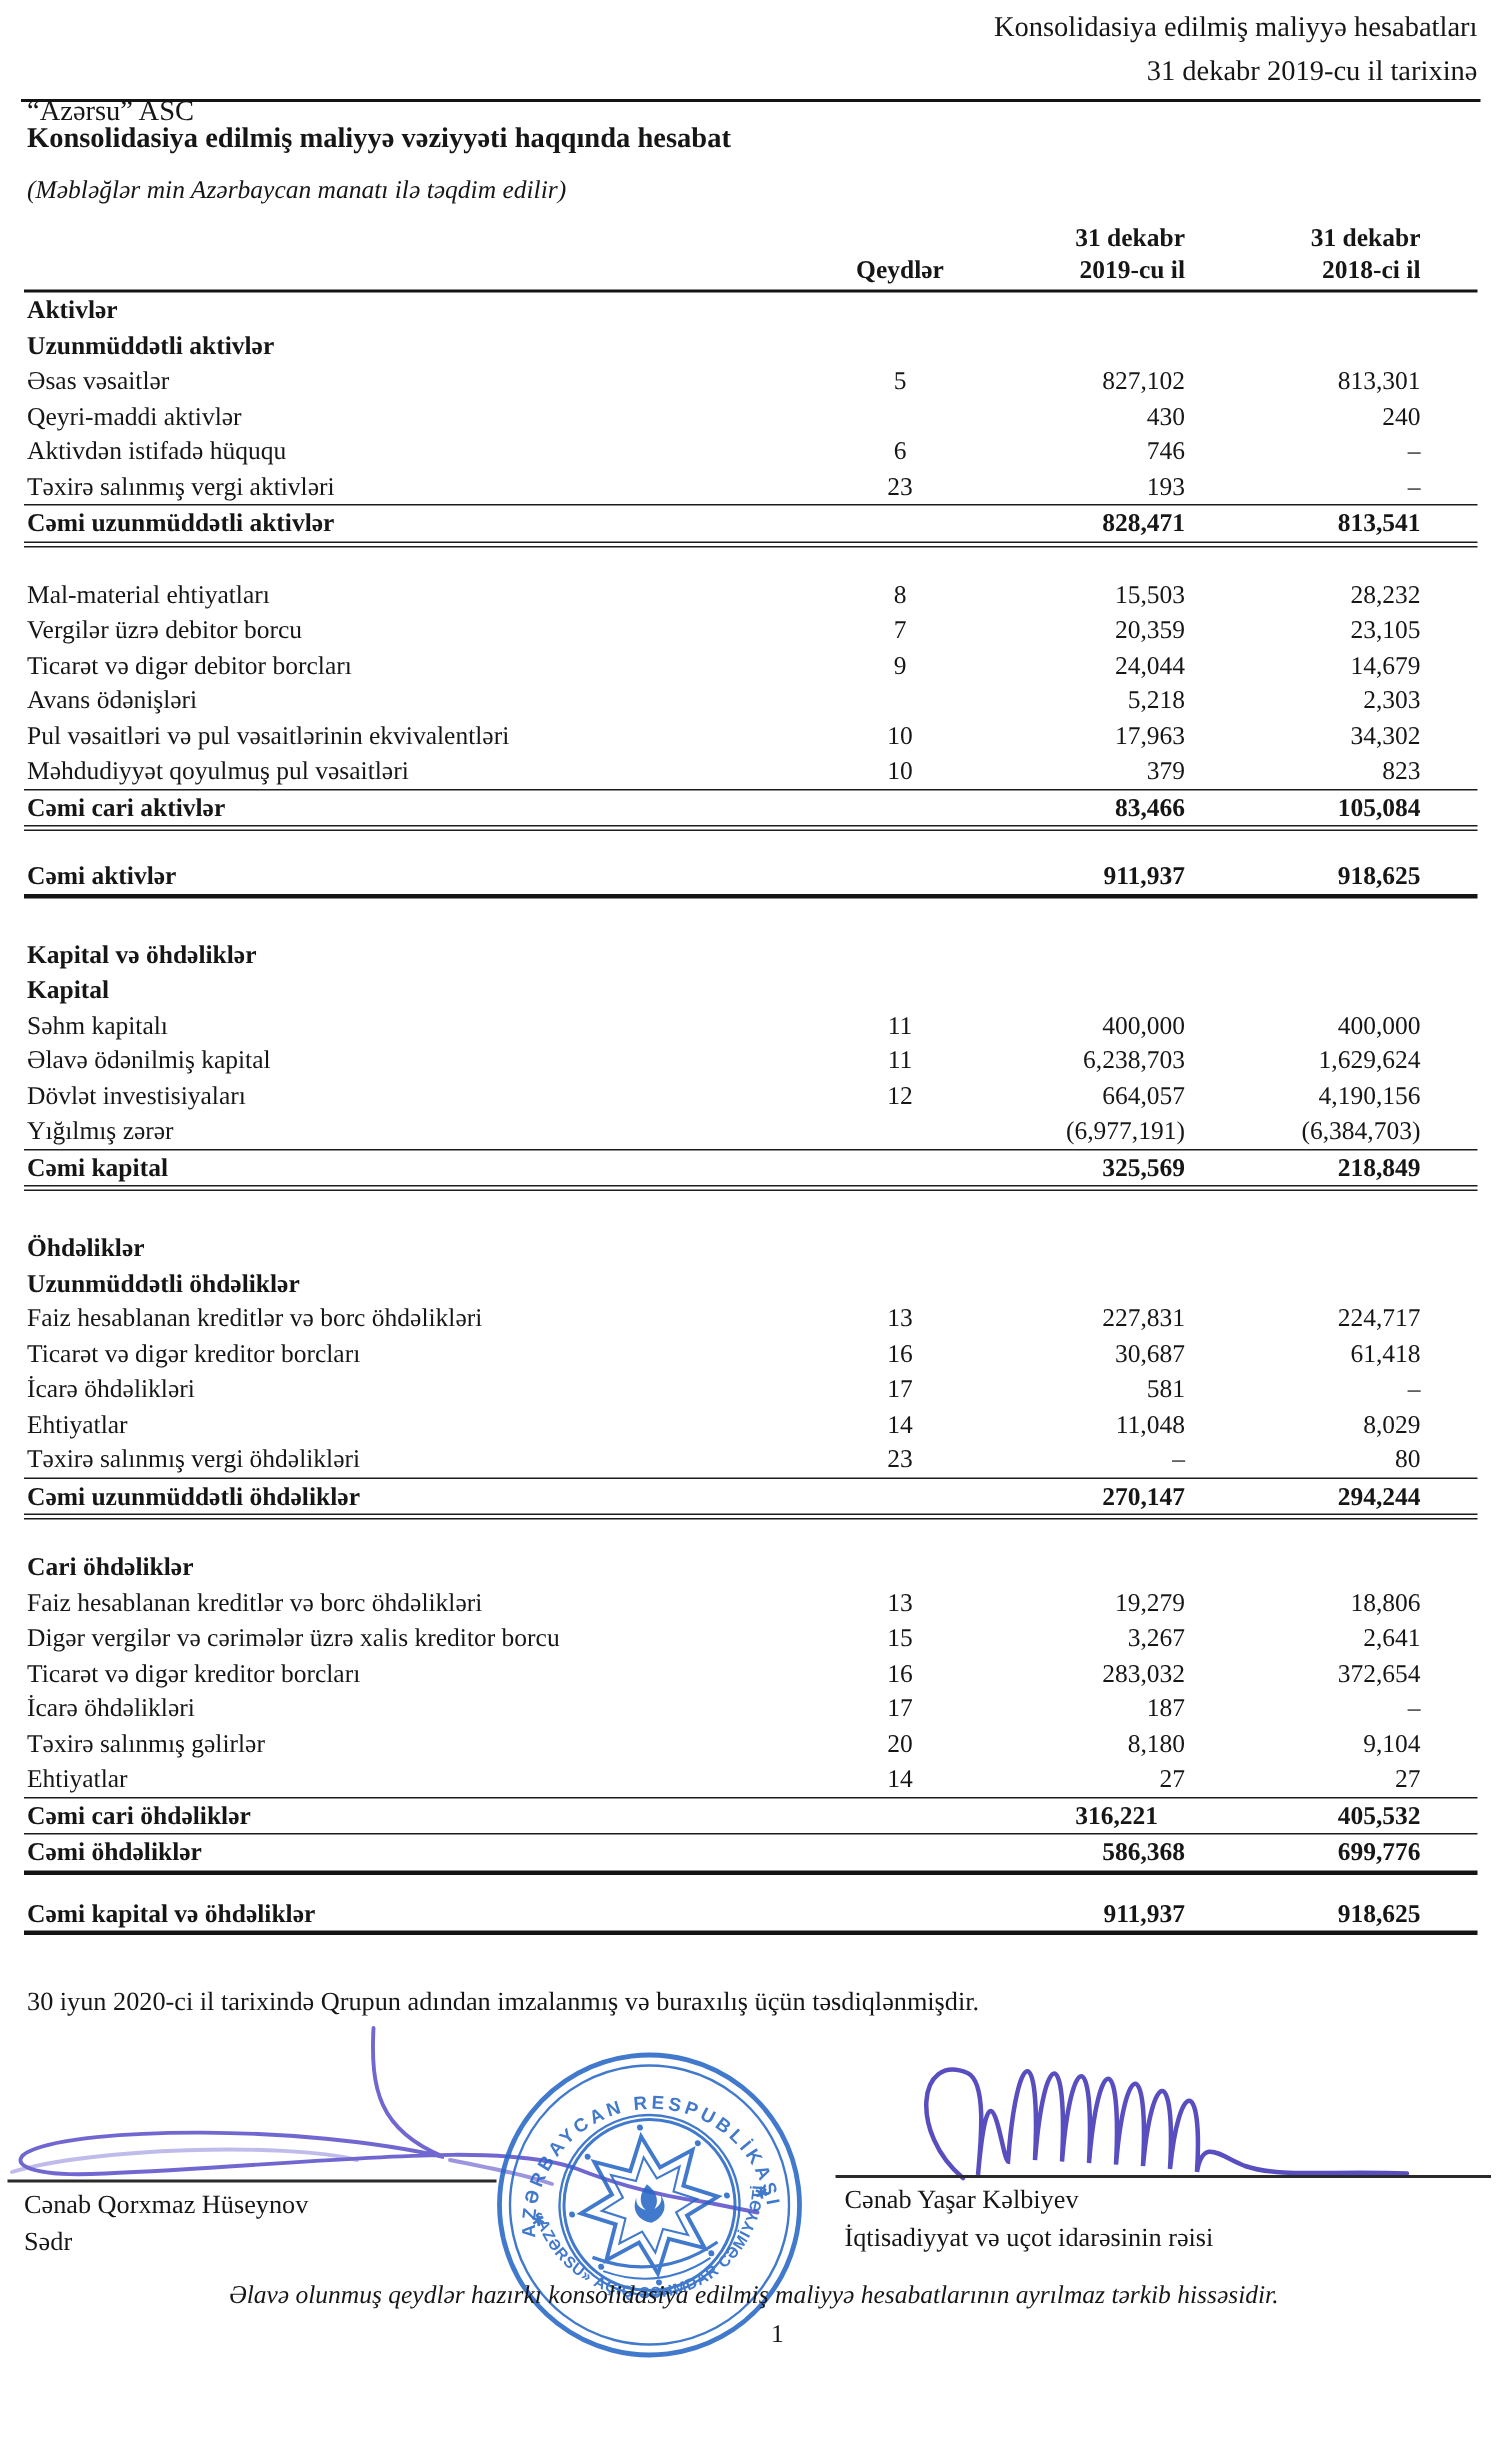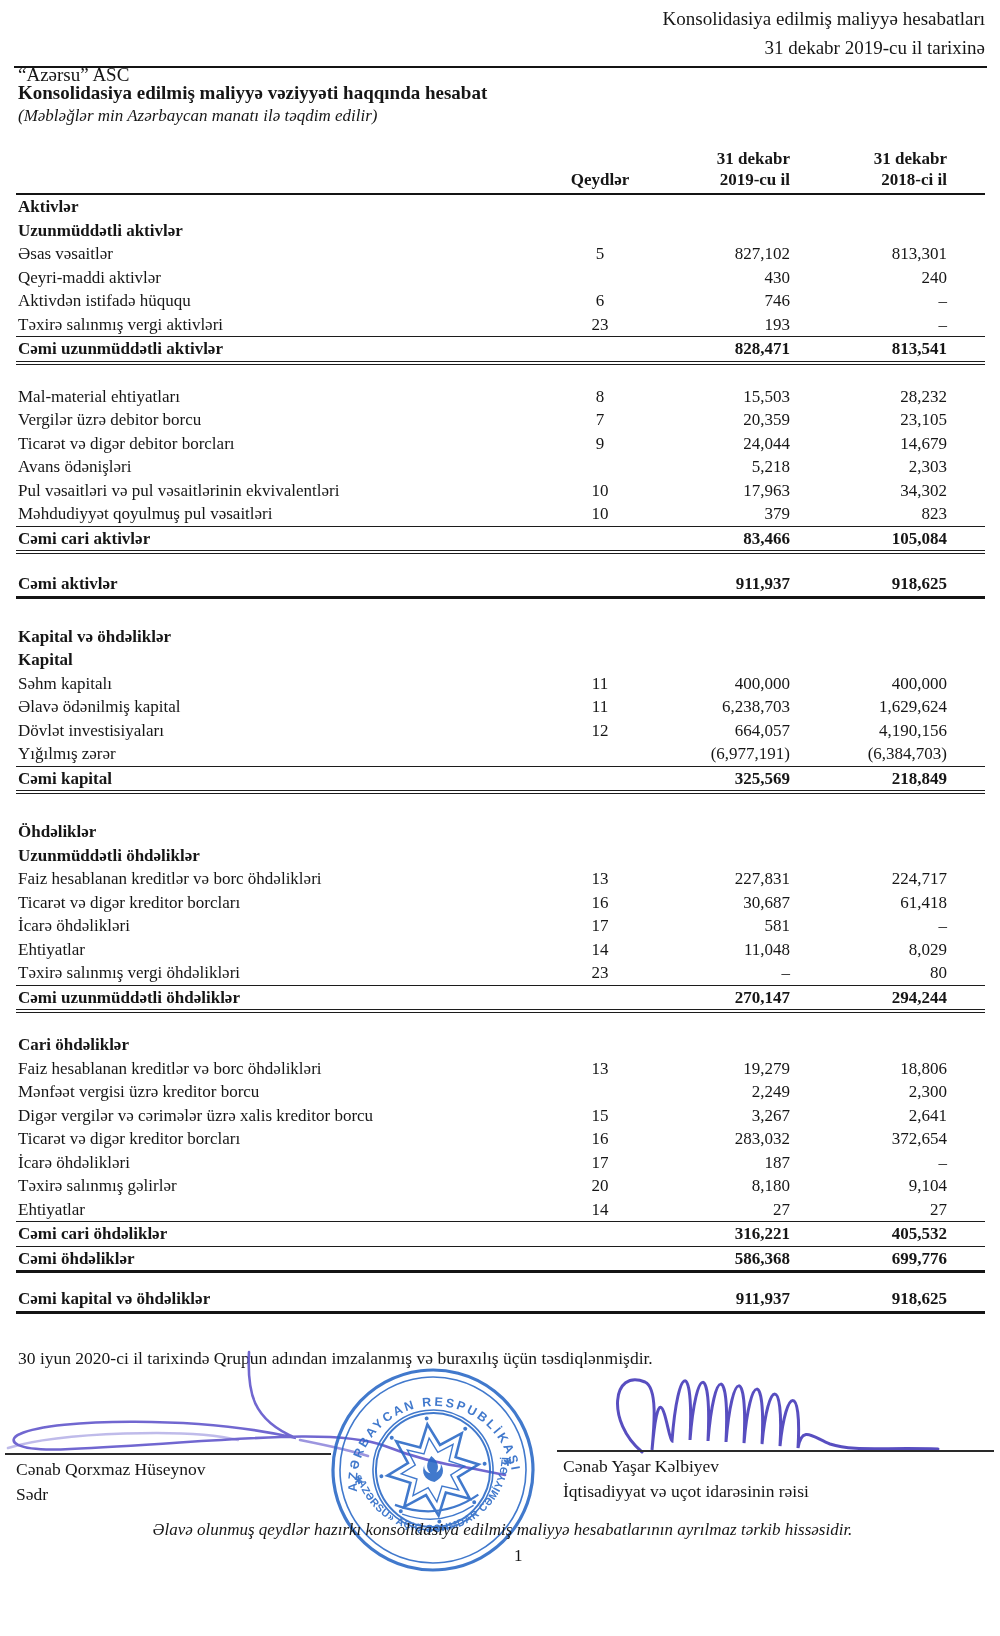--- a/index.html
+++ b/index.html
@@ -8,34 +8,34 @@
     margin:0 auto;overflow:hidden;
     font-family:"Liberation Serif","DejaVu Serif",serif;
     color:#161616;
   }
   
   .company{position:absolute;left:18px;top:34px;font-size:19px;margin-top:30px;}
   .hr1{position:absolute;right:15px;top:8px;font-size:19px;}
   .hr2{position:absolute;right:15px;top:37px;font-size:19px;}
   .toprule{position:absolute;left:14px;top:66px;width:973px;height:0;border-top:2.5px solid #141414;}
   .rtitle{position:absolute;left:18px;top:82px;font-size:19px;font-weight:bold;}
-  .rsub{position:absolute;left:18px;top:106px;font-size:17px;font-style:italic;}
+  .rsub{position:absolute;left:18px;top:117px;font-size:17px;font-style:italic;}
   
   .content{position:absolute;top:143px;left:16px;width:969px;}
   .colhead{display:flex;align-items:flex-end;height:50px;border-bottom:2.5px solid #141414;
            font-weight:bold;font-size:17px;line-height:21px;}
   .colhead .c{padding-bottom:3px;}
   .c.label{flex:1;padding-left:2px;}
   .c.note{width:120px;text-align:center;}
   .c.v1{width:130px;text-align:right;}
   .c.v2{width:195px;text-align:right;padding-right:38px;box-sizing:border-box;}
   .row{display:flex;height:23.5px;line-height:23.5px;font-size:17px;}
   .row.section{font-weight:bold;}
   .row.total{font-weight:bold;border-top:1.5px solid #1c1c1c;border-bottom:4px double #1c1c1c;}
-  .row.totalline{font-weight:bold;border-top:1.5px solid #1c1c1c;border-bottom:1.5px solid #1c1c1c;}
+  .row.totalline{font-weight:bold;border-top:1.5px solid #1c1c1c;border-bottom:1.5px solid #1c1c1c;gap:18px;}
   .row.grand{font-weight:bold;border-bottom:3px solid #141414;}
   .approval{margin-top:34px;font-size:17.5px;padding-left:2px;}
   
   .sigline{position:absolute;height:0;border-top:2px solid #2a2a2a;}
   .sigline.left{left:5px;top:1453px;width:326px;}
   .sigline.right{left:557px;top:1450px;width:437px;}
   .signame{position:absolute;font-size:17.5px;}
   .sigtitle{position:absolute;font-size:17.5px;}
   .nameL{left:16px;top:1459px;} .titleL{left:16px;top:1484px;}
   .nameR{left:563px;top:1456px;} .titleR{left:563px;top:1481px;}
@@ -260,26 +260,20 @@
           <div class="c label">Cari öhdəliklər</div>
           <div class="c note"></div>
           <div class="c v1"></div>
           <div class="c v2"></div>
         </div>
         <div class="row item">
           <div class="c label">Faiz hesablanan kreditlər və borc öhdəlikləri</div>
           <div class="c note">13</div>
           <div class="c v1">19,279</div>
           <div class="c v2">18,806</div>
-        </div>
-        <div class="row item">
-          <div class="c label">Mənfəət vergisi üzrə kreditor borcu</div>
-          <div class="c note"></div>
-          <div class="c v1">2,249</div>
-          <div class="c v2">2,300</div>
         </div>
         <div class="row item">
           <div class="c label">Digər vergilər və cərimələr üzrə xalis kreditor borcu</div>
           <div class="c note">15</div>
           <div class="c v1">3,267</div>
           <div class="c v2">2,641</div>
         </div>
         <div class="row item">
           <div class="c label">Ticarət və digər kreditor borcları</div>
           <div class="c note">16</div>

